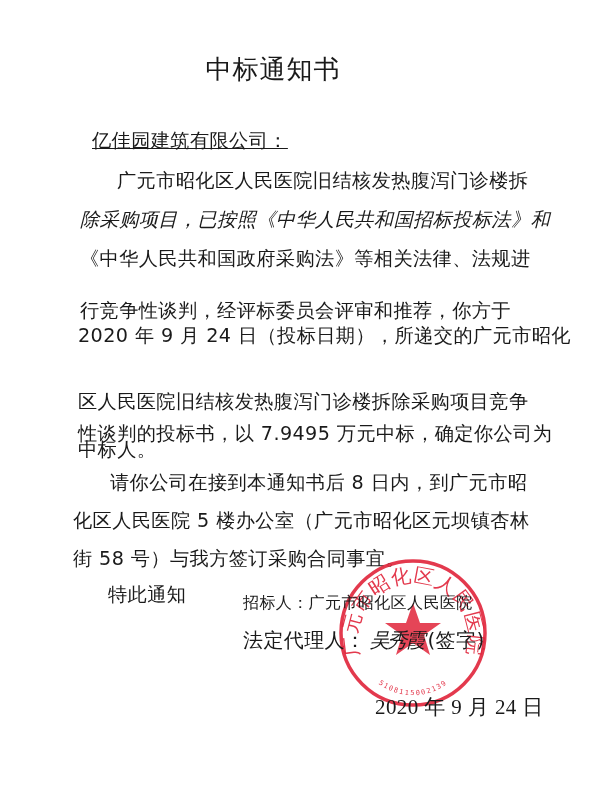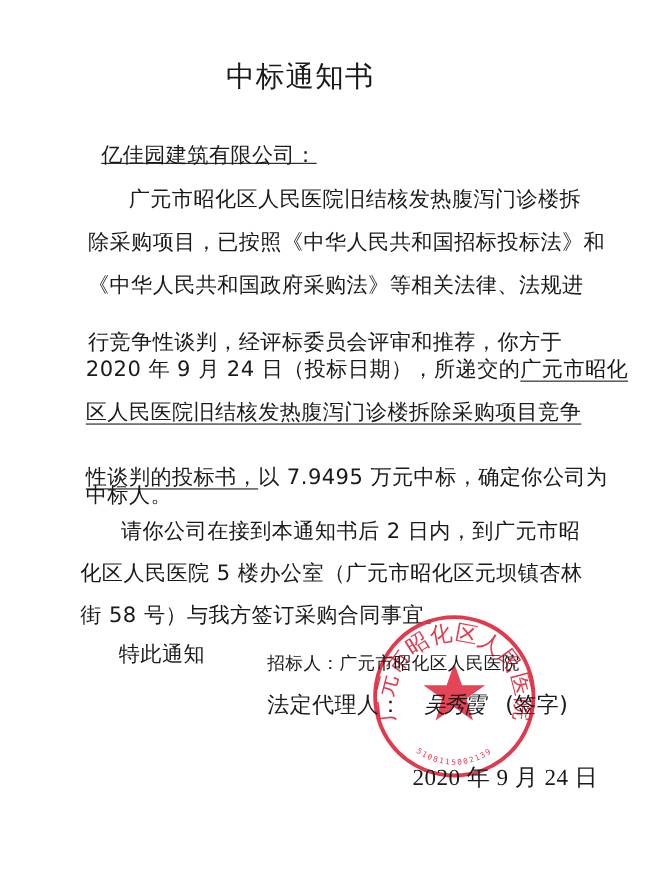--- a/index.html
+++ b/index.html
@@ -11,52 +11,52 @@
     .title {
       position: absolute; left: 0; width: 546px; top: 52px;
       text-align: center; font-size: 26px; letter-spacing: 1px;
       font-family: "DejaVu Sans", "Liberation Sans", sans-serif; font-weight: normal;
     }
     .line {
       position: absolute; font-size: 19.2px; white-space: nowrap;
       font-family: "DejaVu Sans", "Liberation Sans", sans-serif;
       letter-spacing: 0.4px;
     }
-    .ul { text-decoration: underline; text-underline-offset: 4px; text-decoration-thickness: 1px; }
+    .ul { text-underline-offset: 4px; text-decoration-thickness: 1px; margin-top: 27px; }
     .serif-date { font-family: "Liberation Serif", "DejaVu Serif", serif; font-size: 21px; }
     .seal {
       position: absolute; left: 337px; top: 557px; width: 152px; height: 152px;
     }
   </style>
 </head>
 <body>
 
 <div>
 
   <div class="title">中标通知书</div>
 
   <div class="line" style="left:92px; top:128px;text-decoration:underline;">亿佳园建筑有限公司：</div>
 
   <div>
     <div class="line" style="left:117px; top:168px;">广元市昭化区人民医院旧结核发热腹泻门诊楼拆</div>
-    <div class="line" style="left:80px; top:207px;">除采购项目，已按照《中华人民共和国招标投标法》和</div>
+    <div class="line" style="left:80px; top:207px;font-style:italic;">除采购项目，已按照《中华人民共和国招标投标法》和</div>
     <div class="line" style="left:80px; top:246px;">《中华人民共和国政府采购法》等相关法律、法规进</div>
     <div class="line" style="left:80px; top:298px;text-align:center;">行竞争性谈判，经评标委员会评审和推荐，你方于</div>
     <div class="line" style="left:78px; top:323px;">
       <span>2020 年 9 月 24 日（投标日期），所递交的</span><span class="ul">广元市昭化</span>
     </div>
     <div class="line ul" style="left:78px; top:362px;">区人民医院旧结核发热腹泻门诊楼拆除采购项目竞争</div>
     <div class="line" style="left:78px; top:421px;">
       <span class="ul">性谈判的投标书，</span><span>以 7.9495 万元中标，确定你公司为</span>
     </div>
     <div class="line" style="left:78px; top:437px;text-align:center;">中标人。</div>
   </div>
 
   <div>
-    <div class="line" style="left:110px; top:470px;">请你公司在接到本通知书后 2 日内，到广元市昭</div>
+    <div class="line" style="left:110px; top:470px;">请你公司在接到本通知书后 8 日内，到广元市昭</div>
     <div class="line" style="left:73px; top:508px;">化区人民医院 5 楼办公室（广元市昭化区元坝镇杏林</div>
     <div class="line" style="left:73px; top:546px;">街 58 号）与我方签订采购合同事宜。</div>
   </div>
 
   <div class="line" style="left:108px; top:582px;">特此通知</div>
 
   <svg class="seal" viewBox="0 0 152 152">
     <defs>
       <path id="sealArc" d="M 22 96 A 56 56 0 1 1 130 96"></path>
       <path id="numArc" d="M 32 118 A 58 58 0 0 0 120 118"></path>
@@ -68,18 +68,18 @@
     <polygon points="76,46 83,66 104,66 87,78 93,98 76,86 59,98 65,78 48,66 69,66" fill="#e0243a" opacity="0.85"></polygon>
     <text font-size="7" fill="#e0243a" font-family="DejaVu Sans Mono, monospace" opacity="0.9" letter-spacing="1.5">
       <textPath href="#numArc" startOffset="50%" text-anchor="middle">5108115002139</textPath>
     </text>
   </svg>
 
   <div class="line" style="left:243px; top:593px; font-size:16px;">
     <span>招标人：</span><span>广元市昭化区人民医院</span>
   </div>
   <div class="line" style="left:243px; top:627px; font-size:20px;">
-    <span>法定代理人：</span><span style="font-family:Liberation Serif, serif; font-style:italic; letter-spacing:-2px; margin:0 20px;">吴秀霞</span><span>(签字)</span>
+    <span>法定代理人：</span><span style="font-family:Liberation Serif, serif; font-style:italic; letter-spacing:-2px; margin:0 4px;">吴秀霞</span><span>(签字)</span>
   </div>
 
   <div class="line serif-date" style="left:375px; top:693px;">2020 年 9 月 24 日</div>
 
 </div>
 
 </body></html>

